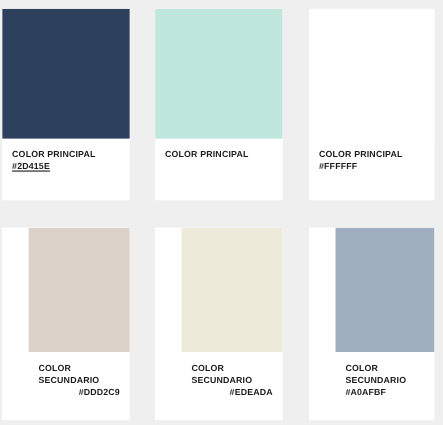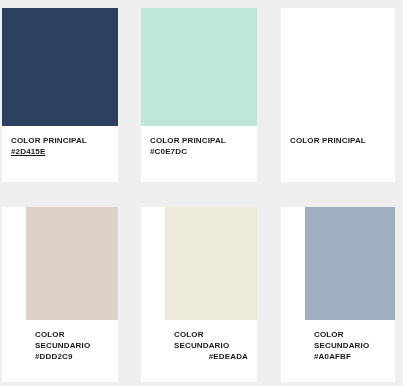--- a/index.html
+++ b/index.html
@@ -69,37 +69,37 @@
     <div class="swatch-caption">
       <span class="caption-line" style="color: rgb(26, 26, 26);">COLOR PRINCIPAL</span>
       <span class="caption-line" style="color: rgb(26, 26, 26); text-decoration: underline;">#2D415E</span>
     </div>
   </div>
 
   <div class="swatch-card row-1 col-2" style="background: rgb(255, 255, 255);">
     <div class="swatch-chip" style="background-color: rgb(192, 231, 220);"></div>
     <div class="swatch-caption">
       <span class="caption-line" style="color: rgb(26, 26, 26);">COLOR PRINCIPAL</span>
-      <span class="caption-line" style="color: rgb(26, 26, 26);">#C0E7DC</span>
     </div>
   </div>
 
   <div class="swatch-card row-1 col-3" style="background: rgb(255, 255, 255);">
     <div class="swatch-chip chip-white" style="background-color: rgb(255, 255, 255);"></div>
     <div class="swatch-caption">
       <span class="caption-line" style="color: rgb(26, 26, 26);">COLOR PRINCIPAL</span>
+      <span class="caption-line" style="color: rgb(26, 26, 26);">#FFFFFF</span>
     </div>
   </div>
 
   <div class="swatch-card row-2 col-1" style="background: rgb(255, 255, 255);">
     <div class="swatch-chip" style="background-color: rgb(221, 210, 201);"></div>
     <div class="swatch-caption">
       <span class="caption-line" style="color: rgb(26, 26, 26);">COLOR</span>
       <span class="caption-line" style="color: rgb(26, 26, 26);">SECUNDARIO</span>
-      <span class="caption-line" style="color: rgb(26, 26, 26);">#DDD2C9</span>
+      <span class="caption-line" style="color: rgb(26, 26, 26); text-align: right;">#DDD2C9</span>
     </div>
   </div>
 
   <div class="swatch-card row-2 col-2" style="background: rgb(255, 255, 255);">
     <div class="swatch-chip" style="background-color: rgb(237, 234, 218);"></div>
     <div class="swatch-caption">
       <span class="caption-line" style="color: rgb(26, 26, 26);">COLOR</span>
       <span class="caption-line" style="color: rgb(26, 26, 26);">SECUNDARIO</span>
       <span class="caption-line" style="color: rgb(26, 26, 26); text-align: right;">#EDEADA</span>
     </div>

